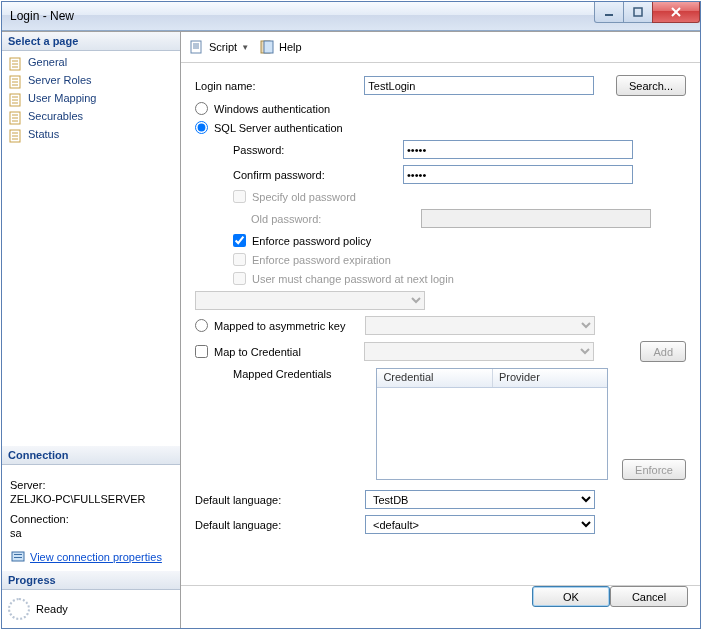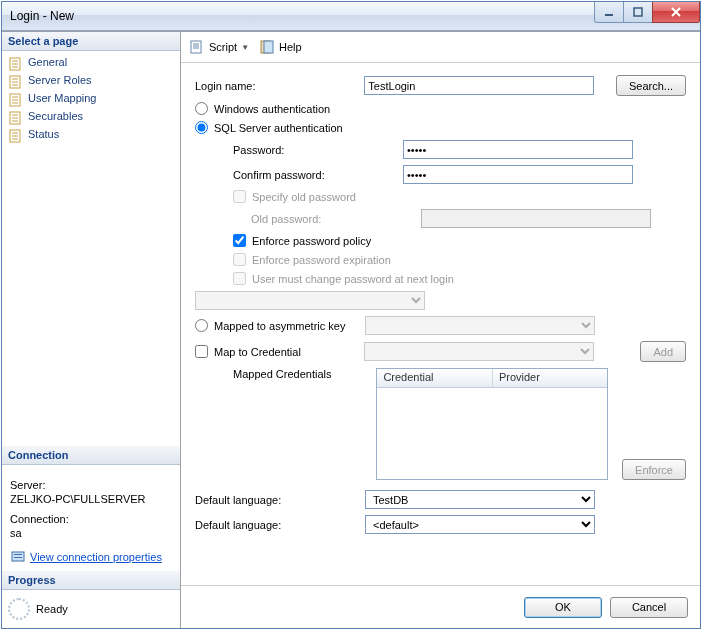--- a/index.html
+++ b/index.html
@@ -42,21 +42,21 @@
 .btn[disabled]{color:#9a9a9a;cursor:default}
 .btn.primary{border-color:#3c7fb1;box-shadow:0 0 0 1px #a7d1f0 inset}
 .radio,.chk{display:flex;align-items:center;gap:6px}
 .radio input,.chk input{margin:0}
 .disabled-text{color:#9a9a9a}
 .credtable{width:230px;height:110px;border:1px solid #9aafca;background:#fff}
 .credhead{display:flex;background:linear-gradient(to bottom,#fff,#e8eef6);border-bottom:1px solid #c0cde0;height:18px}
 .credhead div{flex:1;padding:2px 6px;border-right:1px solid #d0d8e4;font-size:11px;color:#333}
 .credhead div:last-child{border-right:none}
 .selwide{width:230px}
-.footer{height:42px;border-top:1px solid #cfcfcf;display:flex;align-items:center;justify-content:flex-end;padding:0 12px;gap:8px}
+.footer{height:42px;border-top:1px solid #cfcfcf;display:flex;align-items:flex-start;justify-content:flex-end;padding:0 12px;gap:0}
 .rightbtncol{width:92px;display:flex;justify-content:flex-end}
 svg{display:block}
 </style>
 </head>
 <body>
 
 <div class="window">
   <div class="titlebar">
     <div class="titlebar-title">Login - New</div>
     <div class="winbtns">

